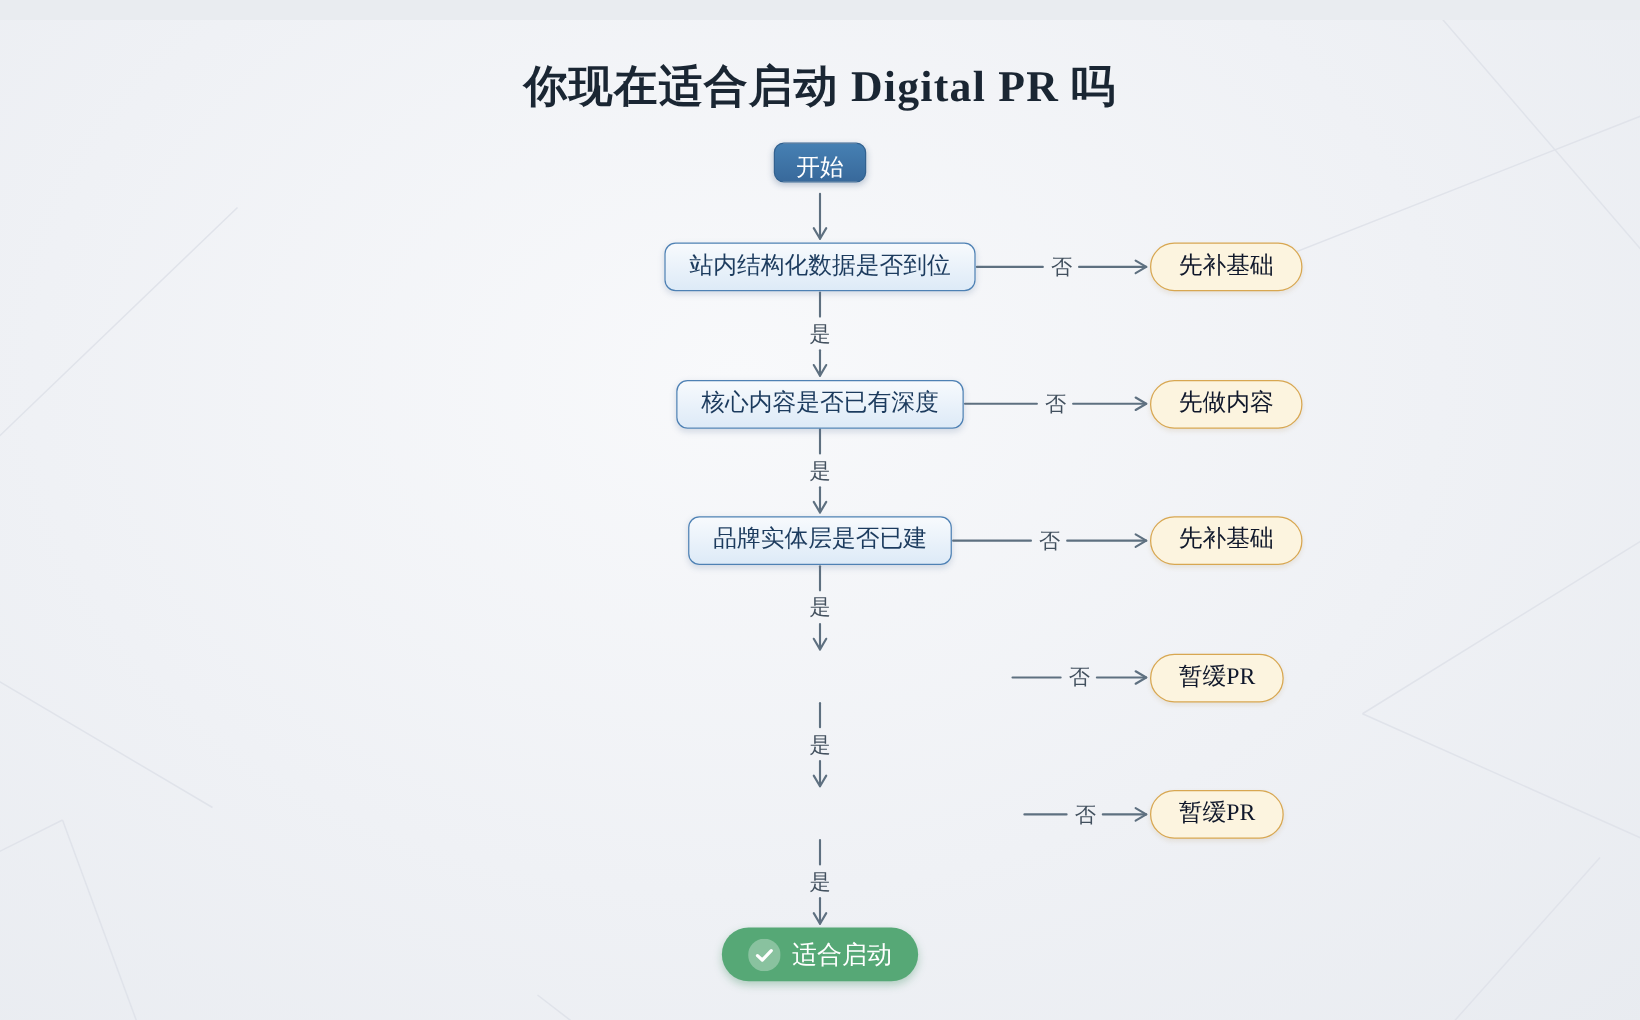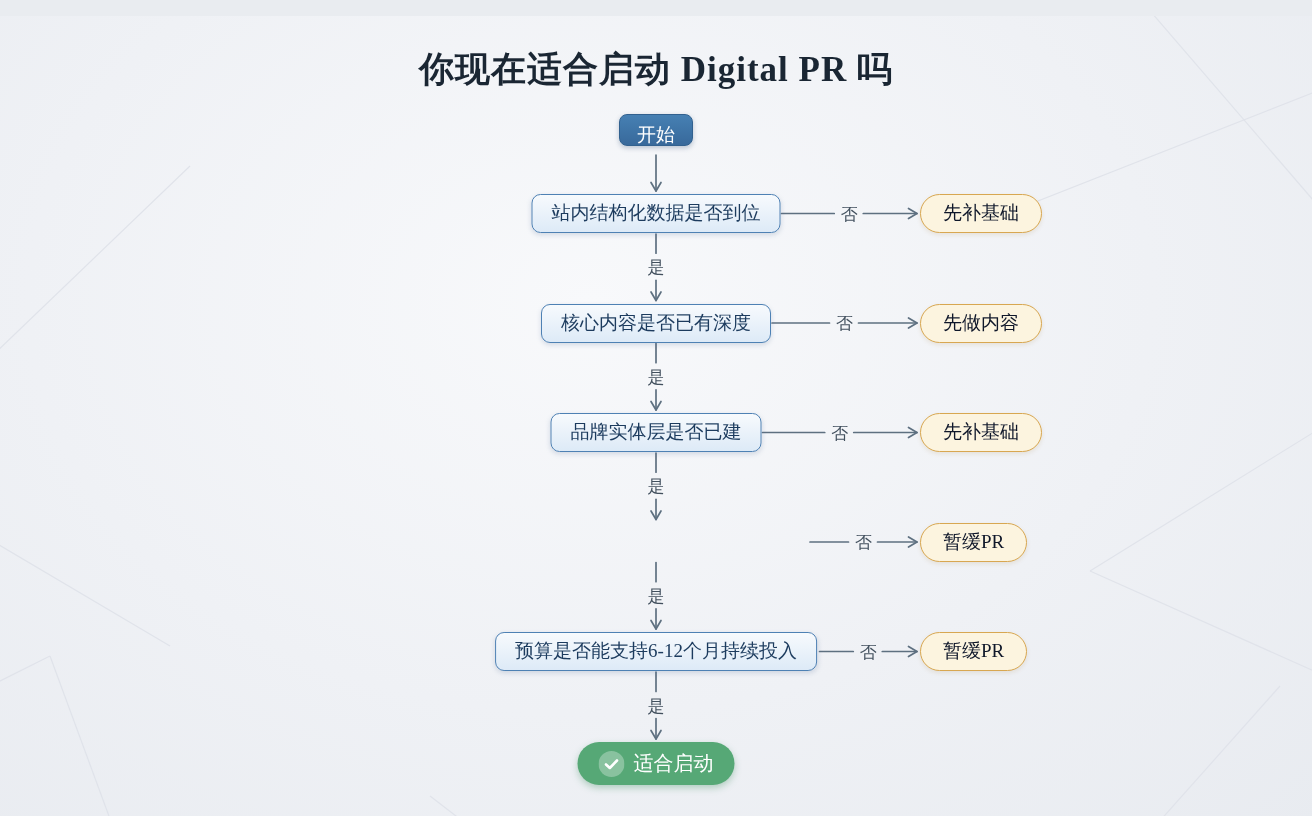--- a/index.html
+++ b/index.html
@@ -167,21 +167,20 @@
   <div class="node fallback-pill" style="top: 178px;">先补基础</div>
 
   <div class="node decision-box" style="top: 287.5px;">核心内容是否已有深度</div>
   <div class="node fallback-pill" style="top: 287.5px;">先做内容</div>
 
   <div class="node decision-box" style="top: 397px;">品牌实体层是否已建</div>
   <div class="node fallback-pill" style="top: 397px;">先补基础</div>
 
   <div class="node fallback-pill" style="top: 506.5px;">暂缓PR</div>
 
-  <div class="node decision-box" style="top: 616px;">预算是否能支持6-12个月持续投入</div>
   <div class="node fallback-pill" style="top: 616px;">暂缓PR</div>
 <span class="edge-label" style="left: 656px; top: 251.25px;">是</span>
     <span class="edge-label" style="left: 656px; top: 360.75px;">是</span>
     <span class="edge-label" style="left: 656px; top: 470.25px;">是</span>
     <span class="edge-label" style="left: 656px; top: 579.75px;">是</span>
     <span class="edge-label" style="left: 656px; top: 689.5px;">是</span>
     <span class="edge-label" style="left: 849.25px; top: 197.5px;">否</span>
     <span class="edge-label" style="left: 844.5px; top: 307px;">否</span>
     <span class="edge-label" style="left: 839.75px; top: 416.5px;">否</span>
     <span class="edge-label" style="left: 863.5px; top: 526px;">否</span>

